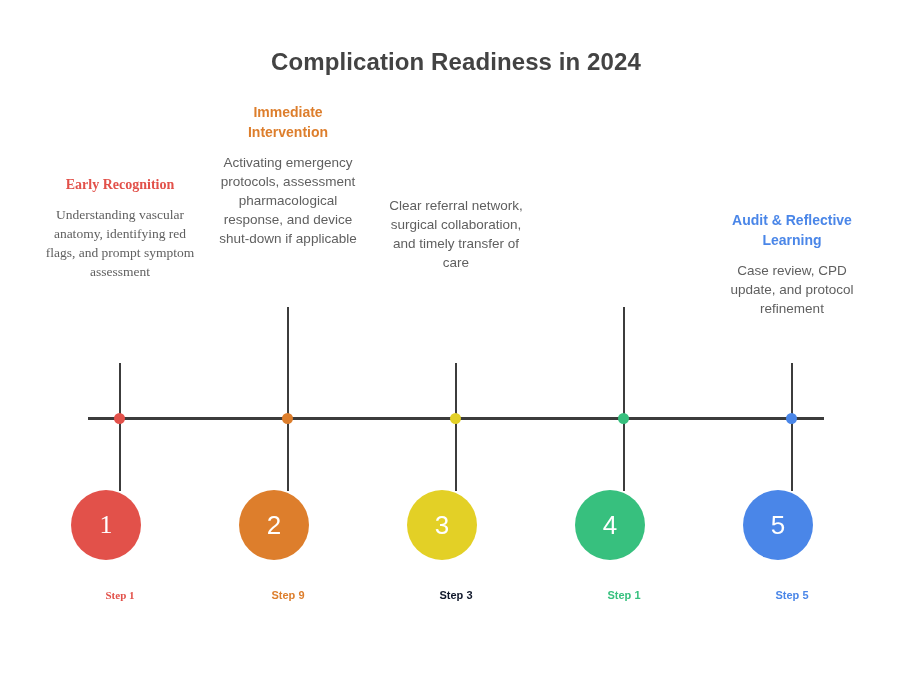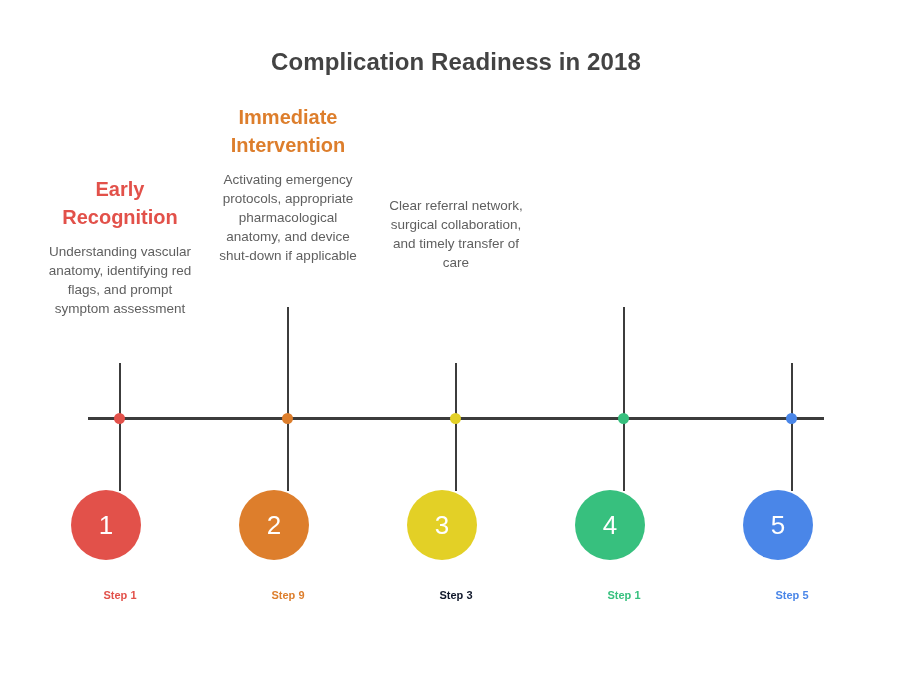--- a/index.html
+++ b/index.html
@@ -43,21 +43,21 @@
 
   
   .text-block {
     position: absolute;
     width: 152px;
     left: 8px;
     text-align: center;
   }
 
   .step-heading {
-    font-size: 20px;
+    font-size: 14px;
     font-weight: bold;
     line-height: 1.42;
     margin: 0 0 10px 0;
   }
 
   .step-desc {
     font-size: 13.5px;
     line-height: 1.42;
     color: #5f5f5f;
     margin: 0;
@@ -128,42 +128,42 @@
     text-align: center;
     font-size: 11px;
     font-weight: bold;
   }
 </style>
 </head>
 <body>
 
 <div id="diagram">
 
-  <div class="chart-title">Complication Readiness in 2018</div>
+  <div class="chart-title">Complication Readiness in 2024</div>
 
   <div class="axis-line"></div>
   <div class="axis-cap left"></div>
   <div class="axis-cap right"></div>
 
-  <div class="step-col" style="left:36px;">
+  <div class="step-col" style="left:36px;font-family:Liberation Serif, serif;">
     <div class="text-block" style="top:175px;">
       <div class="step-heading" style="color:#e2514a;">Early Recognition</div>
       <div class="step-desc">Understanding vascular anatomy, identifying red flags, and prompt symptom assessment</div>
     </div>
     <div class="connector upper" style="top:363px; height:56px;"></div>
     <div class="connector lower"></div>
     <div class="axis-dot" style="left:78px; background:#e2514a;"></div>
     <div class="num-circle" style="background:#e2514a;">1</div>
     <div class="step-label" style="color:#e2514a;">Step 1</div>
   </div>
 
   <div class="step-col" style="left:204px;">
     <div class="text-block" style="top:103px;">
       <div class="step-heading" style="color:#dd7e2c;">Immediate Intervention</div>
-      <div class="step-desc">Activating emergency protocols, appropriate pharmacological anatomy, and device shut-down if applicable</div>
+      <div class="step-desc">Activating emergency protocols, assessment pharmacological response, and device shut-down if applicable</div>
     </div>
     <div class="connector upper" style="top:307px; height:112px;"></div>
     <div class="connector lower"></div>
     <div class="axis-dot" style="left:78px; background:#dd7e2c;"></div>
     <div class="num-circle" style="background:#dd7e2c;">2</div>
     <div class="step-label" style="color:#dd7e2c;">Step 9</div>
   </div>
 
   <div class="step-col" style="left:372px;">
     <div class="text-block" style="top:196px;">
@@ -178,20 +178,24 @@
 
   <div class="step-col" style="left:540px;">
     <div class="connector upper" style="top:307px; height:112px;"></div>
     <div class="connector lower"></div>
     <div class="axis-dot" style="left:78px; background:#37c07e;"></div>
     <div class="num-circle" style="background:#37c07e;">4</div>
     <div class="step-label" style="color:#37c07e;">Step 1</div>
   </div>
 
   <div class="step-col" style="left:708px;">
+    <div class="text-block" style="top:211px;">
+      <div class="step-heading" style="color:#4a86e8;">Audit &amp; Reflective Learning</div>
+      <div class="step-desc">Case review, CPD update, and protocol refinement</div>
+    </div>
     <div class="connector upper" style="top:363px; height:56px;"></div>
     <div class="connector lower"></div>
     <div class="axis-dot" style="left:78px; background:#4a86e8;"></div>
     <div class="num-circle" style="background:#4a86e8;">5</div>
     <div class="step-label" style="color:#4a86e8;">Step 5</div>
   </div>
 
 </div>
 
 </body></html>

